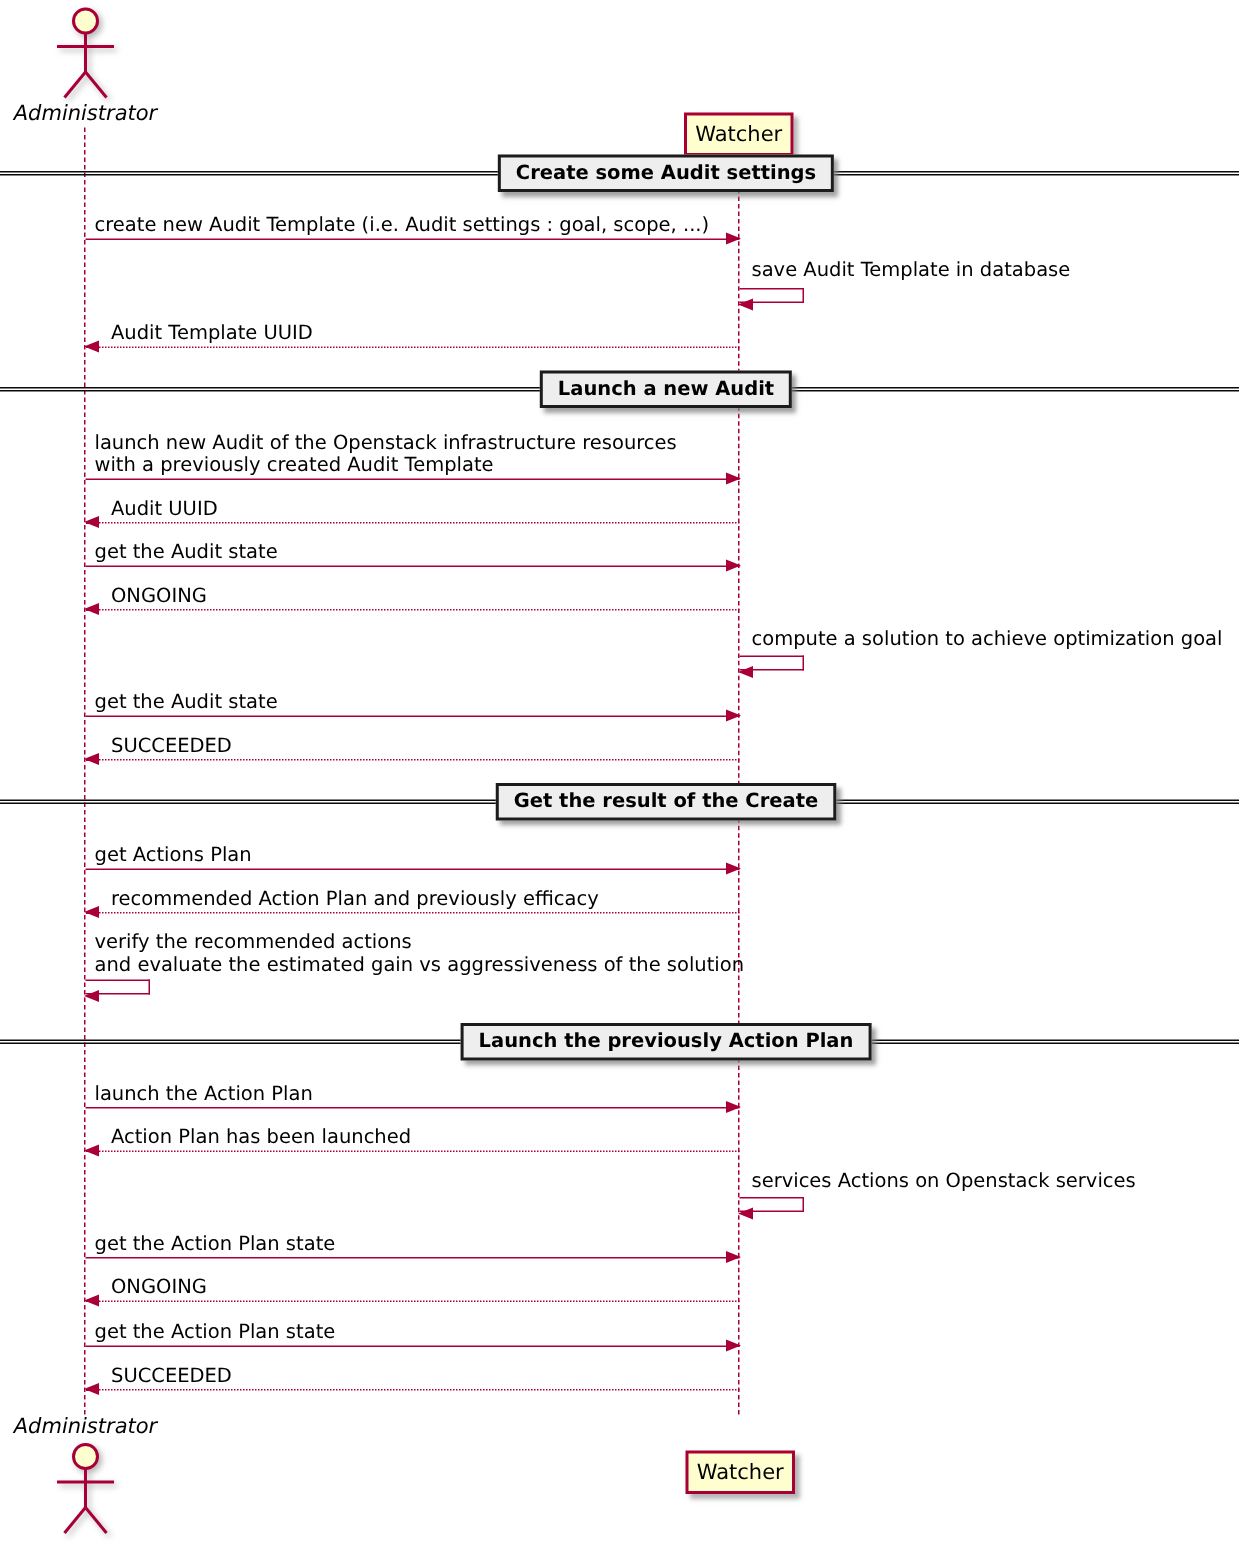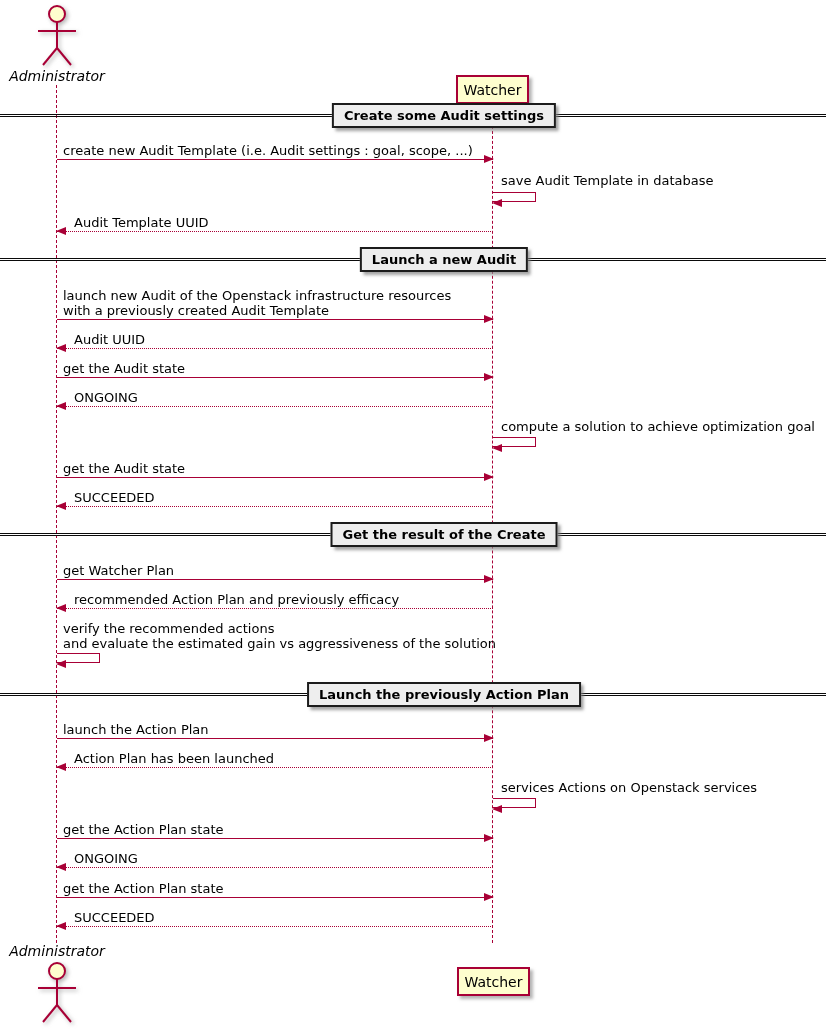--- a/index.html
+++ b/index.html
@@ -144,21 +144,21 @@
       <span class="ah-l"></span>
     </div>
   </div>
 
   <div class="divider" style="top:531px">
     <div class="div-lines"></div>
     <div class="div-box">Get the result of the Create</div>
   </div>
 
   <div class="msg" style="top:563px">
-    <span class="lbl" style="left:63px;top:0">get Watcher Plan</span>
+    <span class="lbl" style="left:63px;top:0">get Actions Plan</span>
     <div class="arrow" style="top:16px">
       <span class="ah-r"></span>
     </div>
   </div>
 
   <div class="msg" style="top:592px">
     <span class="lbl" style="left:74px;top:0">recommended Action Plan and previously efficacy</span>
     <div class="arrow dotted" style="top:16px">
       <span class="ah-l"></span>
     </div>

